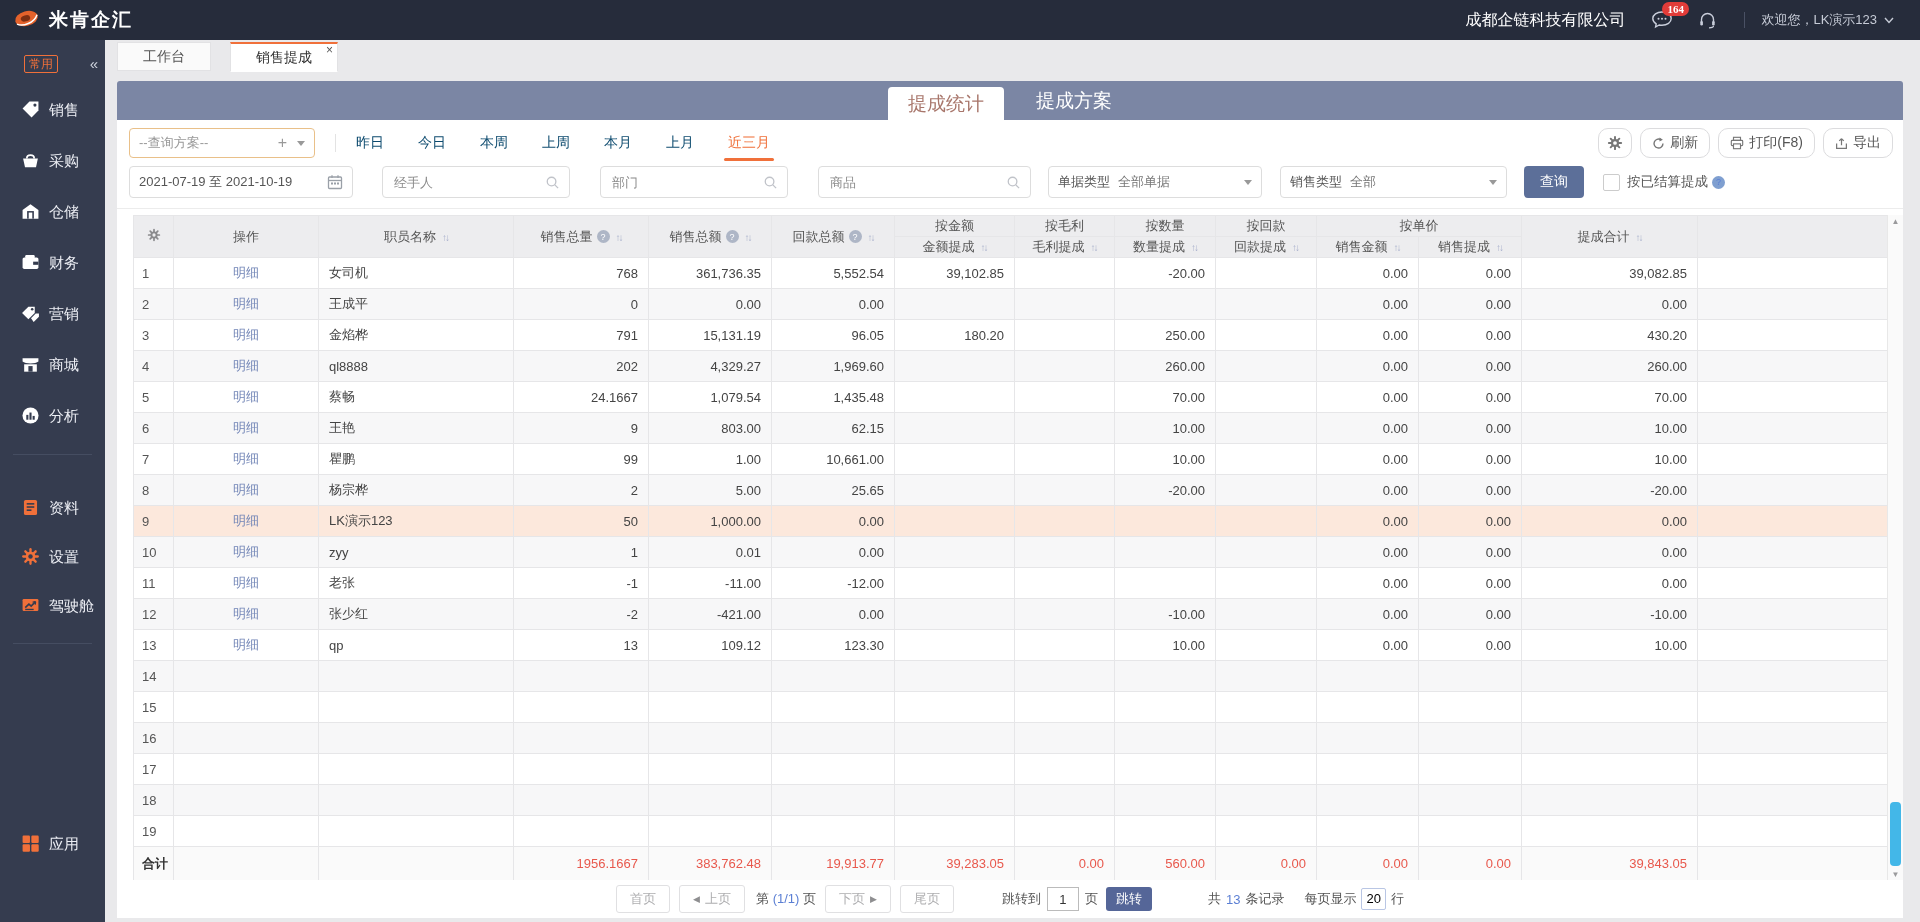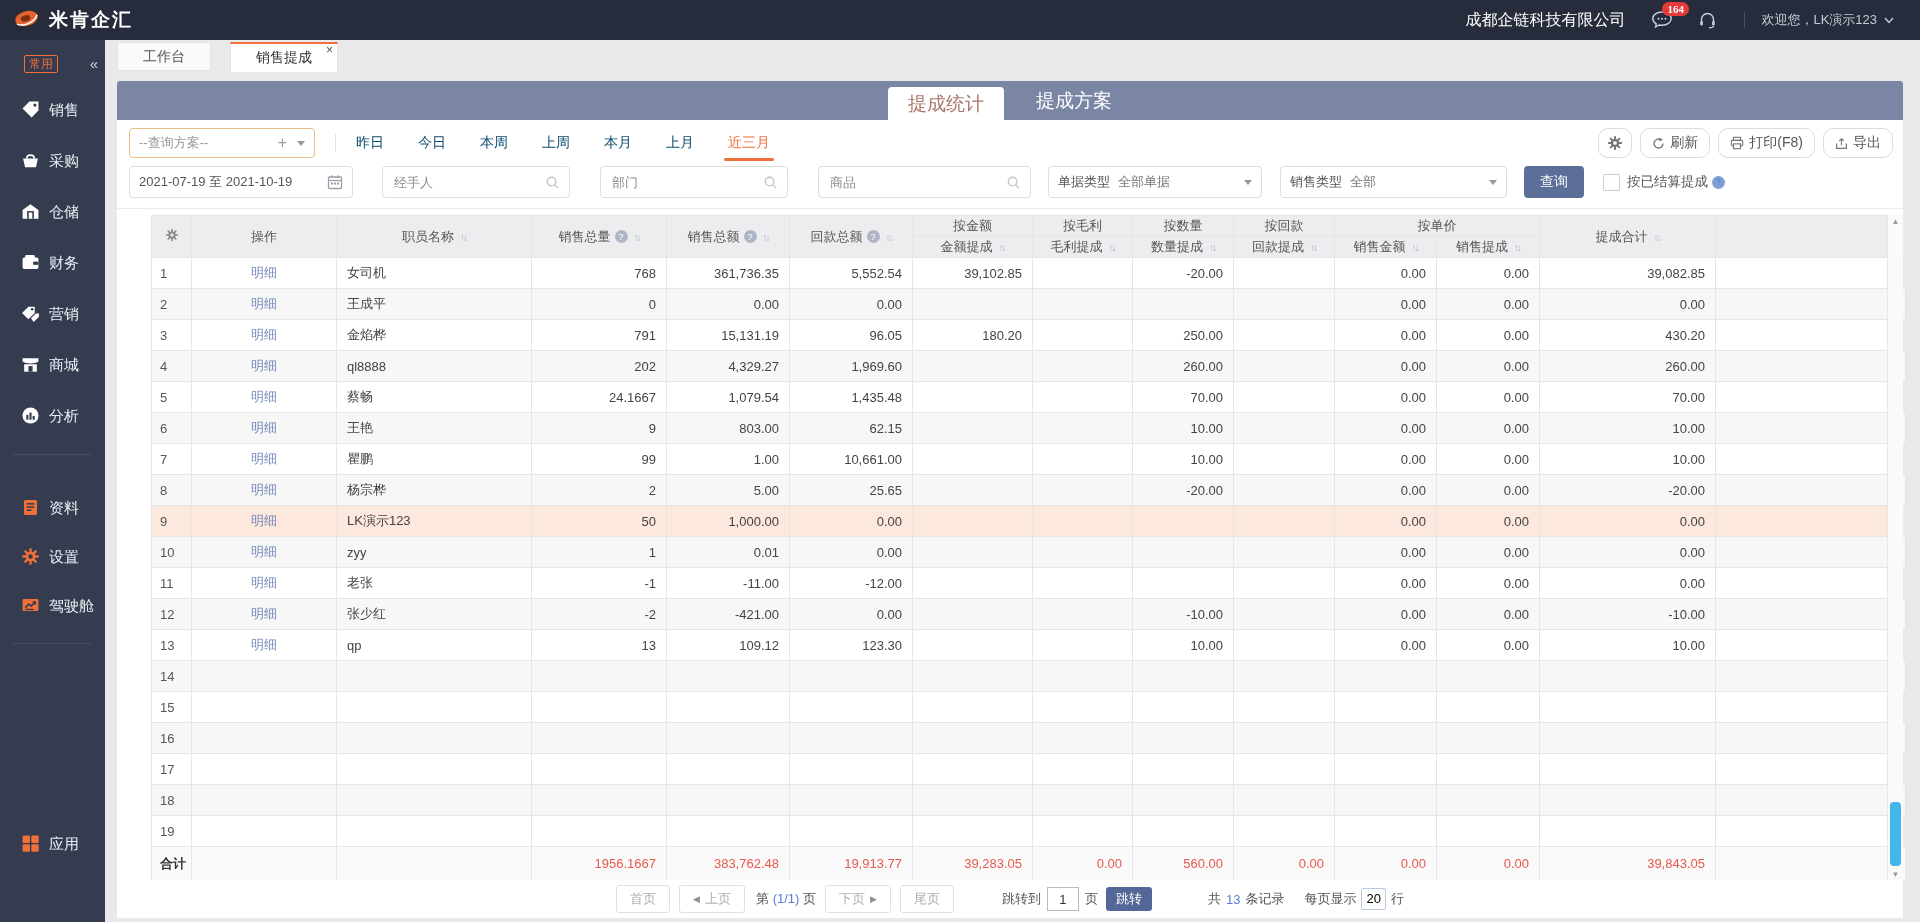--- a/index.html
+++ b/index.html
@@ -59,21 +59,21 @@
   .search-box input::placeholder{color:#8b8b8b;opacity:1;}
   .sel-box{justify-content:space-between;cursor:pointer;}
   .sel-label{color:#555;margin-right:8px;}
   .sel-value{color:#777;flex:1;}
   .query-btn{width:60px;height:32px;background:#5c6f99;color:#fff;border:none;border-radius:4px;font-size:14px;cursor:pointer;margin-right:19px;font-family:inherit;}
   .chk{width:15px;height:15px;border:1px solid #ccc;border-radius:2px;background:#fff;cursor:pointer;}
   .chk-label{font-size:13.5px;color:#555;margin-left:7px;}
   .help{display:inline-flex;width:13px;height:13px;border-radius:50%;background:#aeb6c6;color:#fff;font-size:9px;align-items:center;justify-content:center;margin-left:4px;vertical-align:1px;}
   .help.blue{background:#7f9fd0;}
   
-  .grid-wrap{position:absolute;left:16px;top:95px;margin-left:18px;}
+  .grid-wrap{position:absolute;left:16px;top:95px;}
   table.grid{border-collapse:collapse;table-layout:fixed;width:1755px;font-size:13px;color:#444;}
   .grid th,.grid td{border:1px solid #e6e6e8;overflow:hidden;white-space:nowrap;}
   .grid thead th{background:#ededef;color:#555;font-weight:normal;height:20px;padding:0 5px;}
   .grid tbody td{height:30px;padding:0 10px;}
   .grid tbody tr:nth-child(even){background:#f7f7f8;}
   .grid tbody tr.hl{background:#fce8dc !important;}
   .num{text-align:right;}
   .ctr{text-align:center;}
   .rowno{padding-left:8px !important;color:#555;}
   .name-cell{padding-left:10px;}

